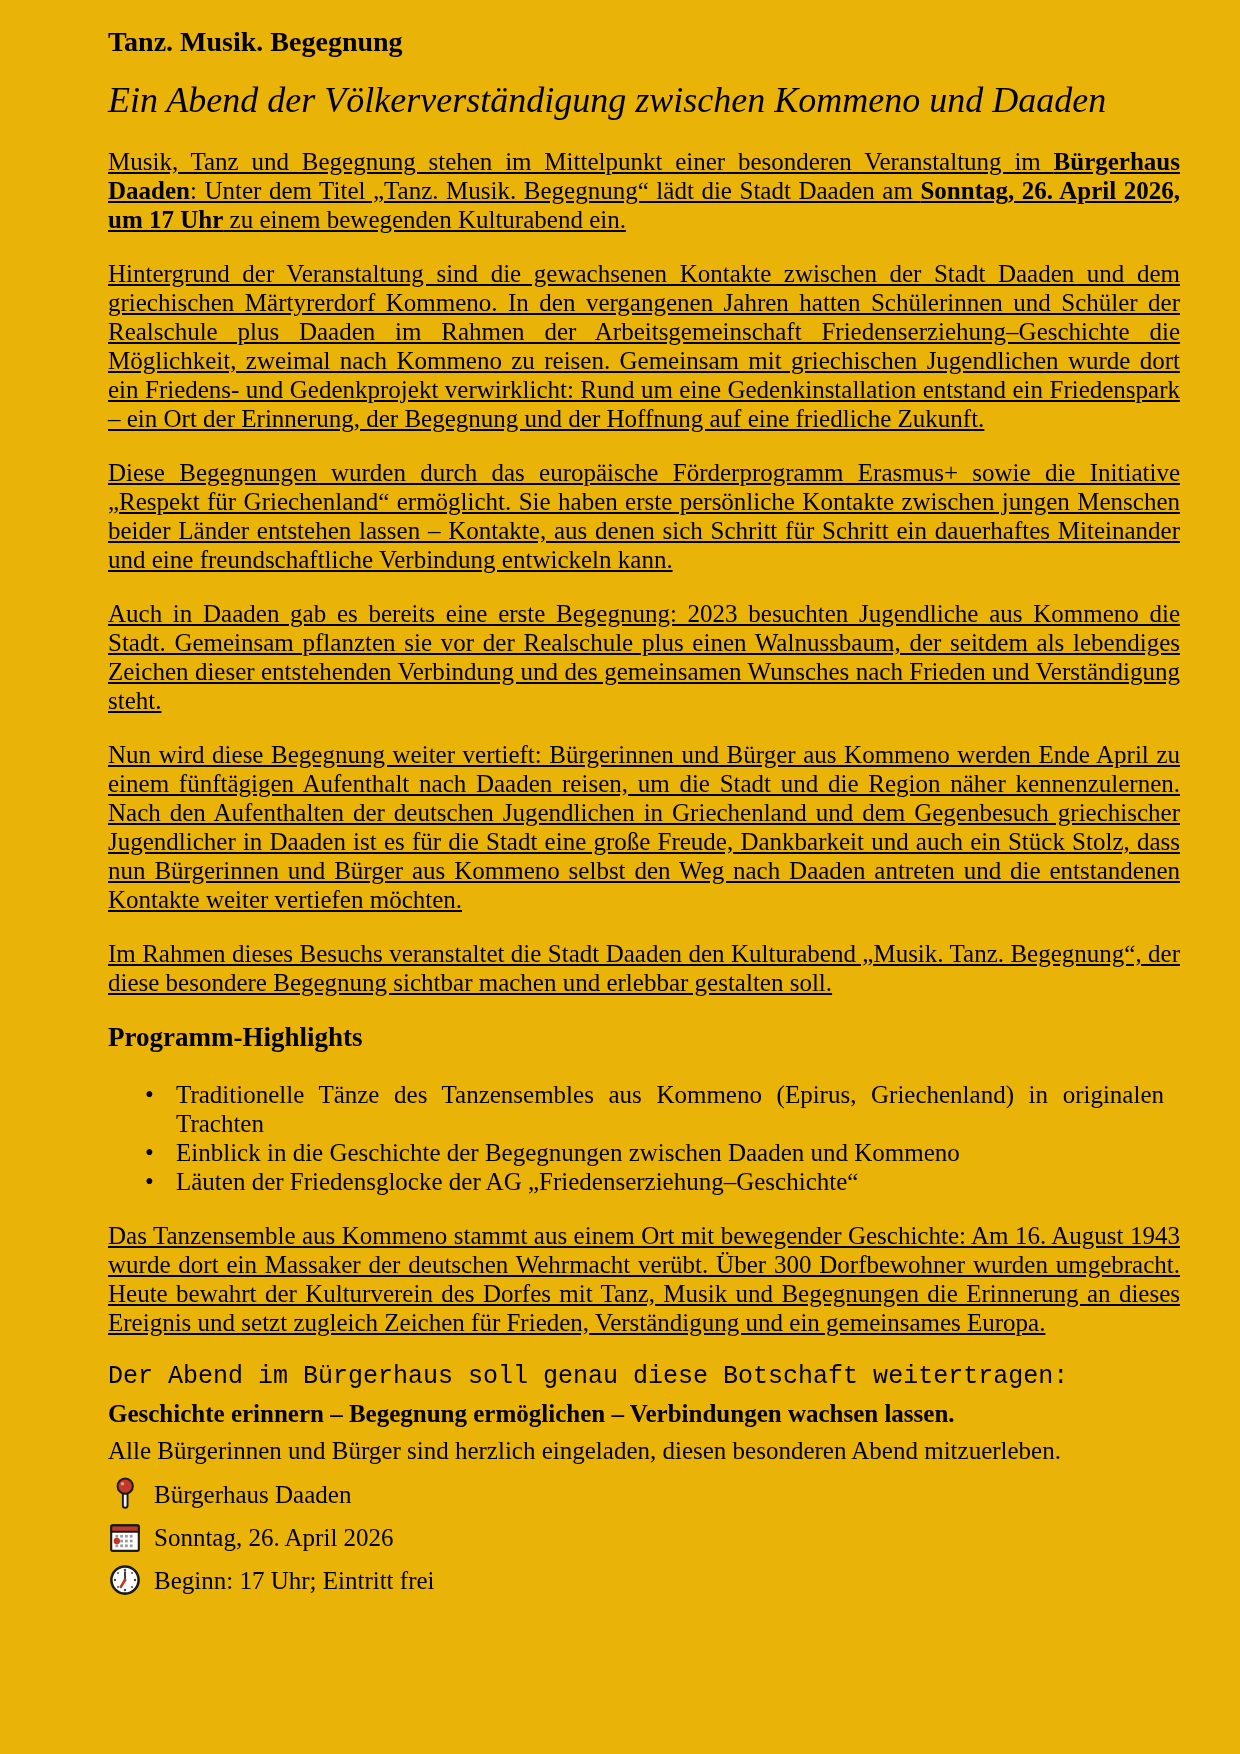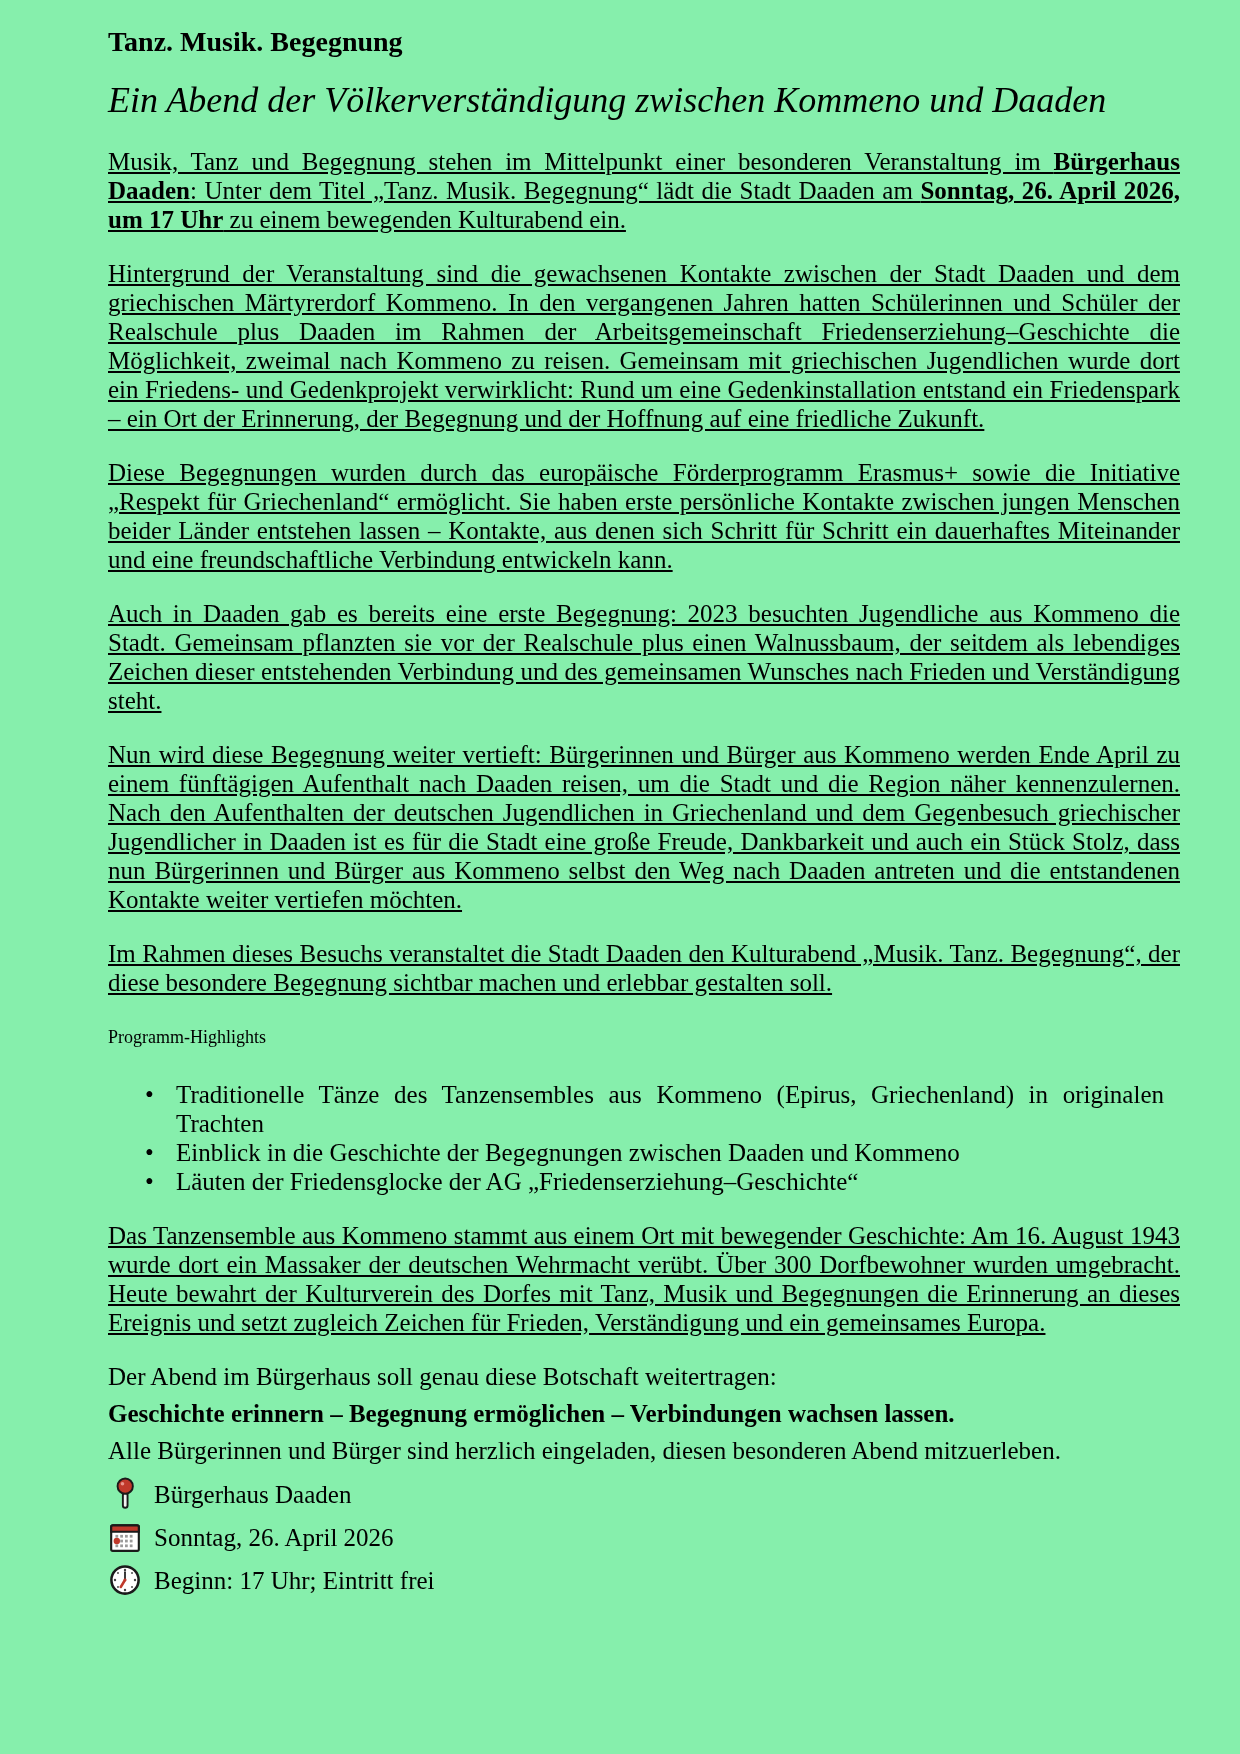--- a/index.html
+++ b/index.html
@@ -14,61 +14,61 @@
   }
   .page {
     box-sizing: border-box;
     width: 1240px;
     height: 1754px;
     padding: 26px 60px 0 108px;
     color: #000000;
     font-family: "Liberation Serif", "DejaVu Serif", serif;
     font-size: 25px;
     line-height: 29px;
-    background: #86efac;
+    background: #eab308;
   }
   h1.doc-title {
     font-size: 28px;
     line-height: 32px;
     font-weight: bold;
     margin: 0 0 27px 0;
   }
   p.doc-subtitle {
     font-size: 36px;
     line-height: 31px;
     font-style: italic;
     margin: 0 0 31px 0;
   }
   p.body-par {
     margin: 0 0 25px 0;
     text-align: justify;
     text-decoration: underline;
   }
   h2.section-heading {
-    font-size: 18px;
+    font-size: 27px;
     line-height: 31px;
-    font-weight: normal;
+    font-weight: bold;
     margin: 18px 0 27px 0;
   }
   ul.highlights {
     margin: 0 16px 25px 0;
     padding: 0 0 0 68px;
     list-style: none;
   }
   ul.highlights li {
     position: relative;
     text-align: justify;
   }
   ul.highlights li::before {
     content: "\2022";
     position: absolute;
     left: -31px;
     top: 0;
   }
-  p.closing-lead { margin: 12px 0 8px 0; }
+  p.closing-lead { margin: 12px 0 8px 0; font-family: Liberation Mono, monospace; }
   p.closing-motto { margin: 0 0 8px 0; font-weight: bold; }
   p.closing-invite { margin: 0 0 12px 0; }
   .info-line {
     display: flex;
     align-items: center;
     margin: 0 0 9px 0;
   }
   .info-line .icon {
     width: 34px;
     height: 34px;

